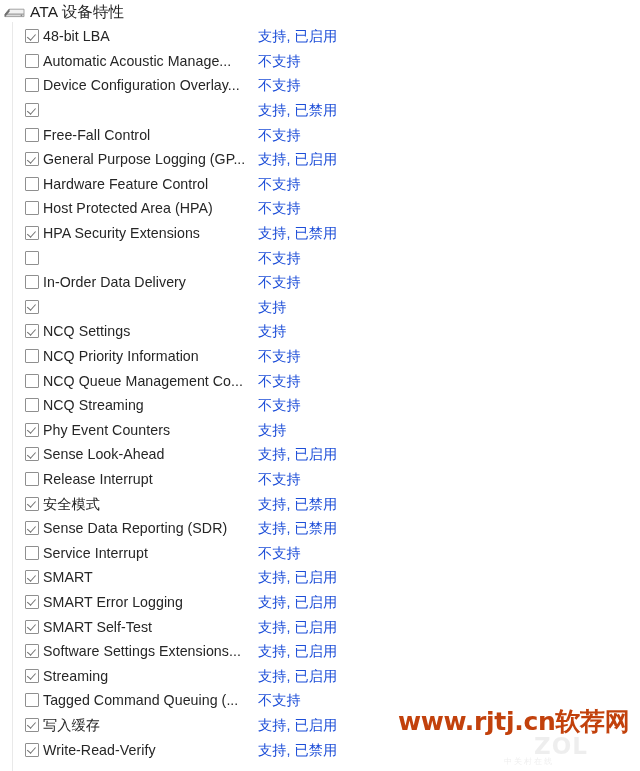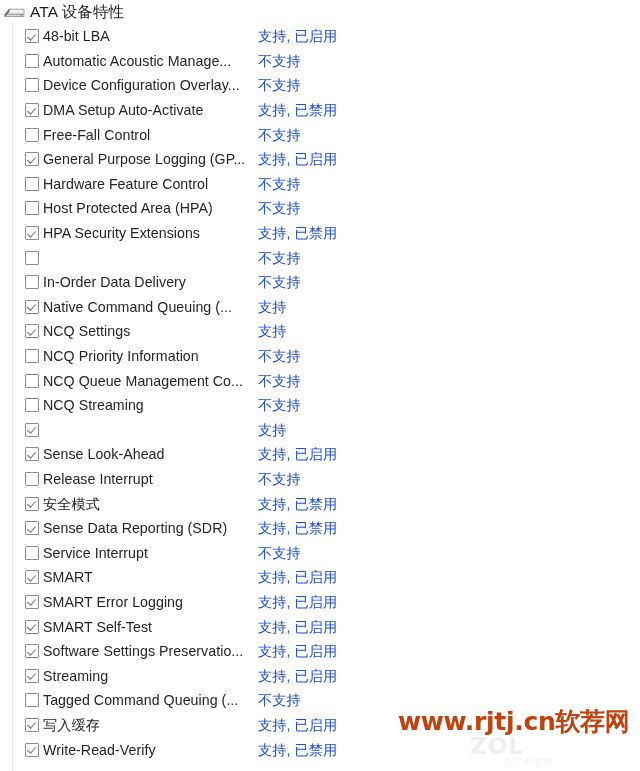--- a/index.html
+++ b/index.html
@@ -150,21 +150,21 @@
     pointer-events: none;
     opacity: 0.3;
   }
   #zol-mark {
     font-family: "DejaVu Sans", "Liberation Sans", sans-serif;
     font-size: 23px;
     font-weight: 700;
     color: #c9c9c9;
     letter-spacing: 1px;
     line-height: 22px;
-    text-align: left;
+    text-align: right;
   }
   #zol-sub {
     font-size: 8px;
     color: #c9c9c9;
     letter-spacing: 2px;
     text-align: center;
     line-height: 10px;
   }
 </style>
 </head>
@@ -197,21 +197,20 @@
         <span class="label">Automatic Acoustic Manage...</span>
         <span class="status">不支持</span>
       </div>
       <div class="row">
         <span class="cb"></span>
         <span class="label">Device Configuration Overlay...</span>
         <span class="status">不支持</span>
       </div>
       <div class="row">
         <span class="cb checked"></span>
-        <span class="label">DMA Setup Auto-Activate</span>
         <span class="status">支持, 已禁用</span>
       </div>
       <div class="row">
         <span class="cb"></span>
         <span class="label">Free-Fall Control</span>
         <span class="status">不支持</span>
       </div>
       <div class="row">
         <span class="cb checked"></span>
         <span class="label">General Purpose Logging (GP...</span>
@@ -236,21 +235,20 @@
         <span class="cb"></span>
         <span class="status">不支持</span>
       </div>
       <div class="row">
         <span class="cb"></span>
         <span class="label">In-Order Data Delivery</span>
         <span class="status">不支持</span>
       </div>
       <div class="row">
         <span class="cb checked"></span>
-        <span class="label">Native Command Queuing (...</span>
         <span class="status">支持</span>
       </div>
       <div class="row">
         <span class="cb checked"></span>
         <span class="label">NCQ Settings</span>
         <span class="status">支持</span>
       </div>
       <div class="row">
         <span class="cb"></span>
         <span class="label">NCQ Priority Information</span>
@@ -261,20 +259,21 @@
         <span class="label">NCQ Queue Management Co...</span>
         <span class="status">不支持</span>
       </div>
       <div class="row">
         <span class="cb"></span>
         <span class="label">NCQ Streaming</span>
         <span class="status">不支持</span>
       </div>
       <div class="row">
         <span class="cb checked"></span>
+        <span class="label">Phy Event Counters</span>
         <span class="status">支持</span>
       </div>
       <div class="row">
         <span class="cb checked"></span>
         <span class="label">Sense Look-Ahead</span>
         <span class="status">支持, 已启用</span>
       </div>
       <div class="row">
         <span class="cb"></span>
         <span class="label">Release Interrupt</span>
@@ -305,21 +304,21 @@
         <span class="label">SMART Error Logging</span>
         <span class="status">支持, 已启用</span>
       </div>
       <div class="row">
         <span class="cb checked"></span>
         <span class="label">SMART Self-Test</span>
         <span class="status">支持, 已启用</span>
       </div>
       <div class="row">
         <span class="cb checked"></span>
-        <span class="label">Software Settings Preservatio...</span>
+        <span class="label">Software Settings Extensions...</span>
         <span class="status">支持, 已启用</span>
       </div>
       <div class="row">
         <span class="cb checked"></span>
         <span class="label">Streaming</span>
         <span class="status">支持, 已启用</span>
       </div>
       <div class="row">
         <span class="cb"></span>
         <span class="label">Tagged Command Queuing (...</span>

